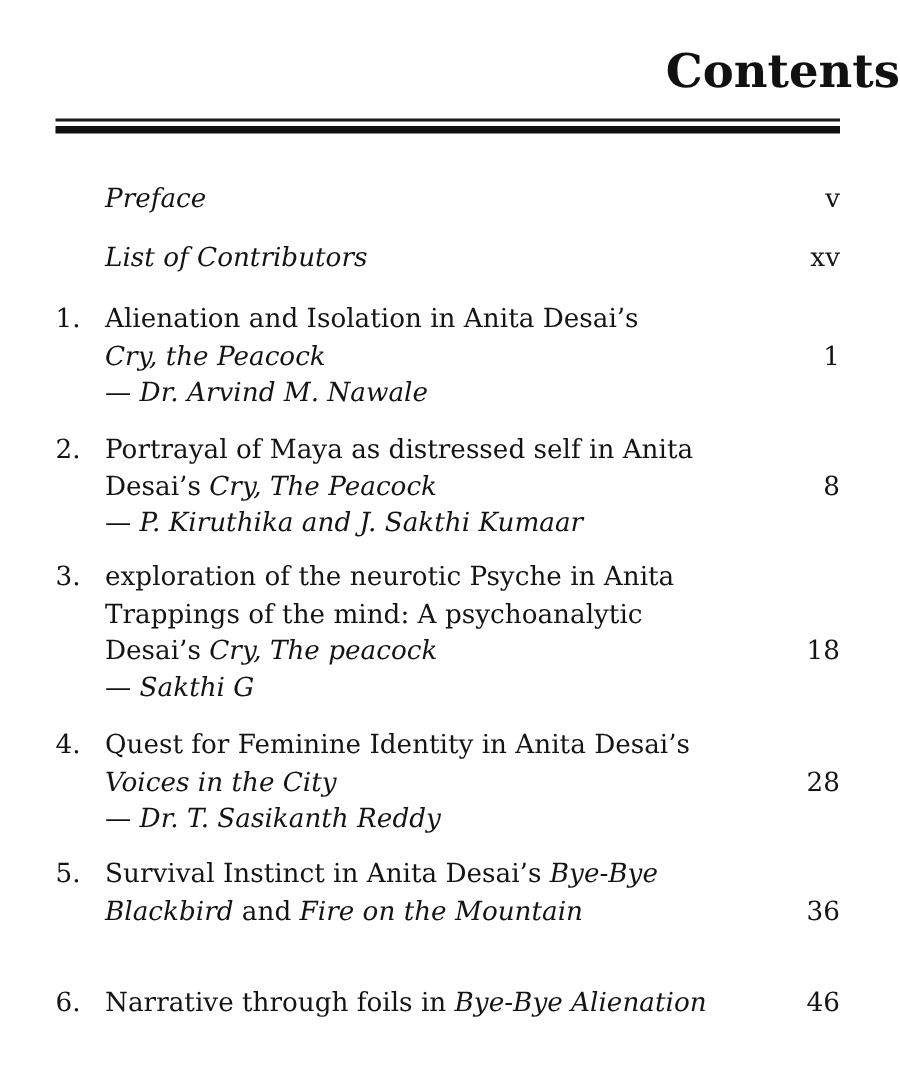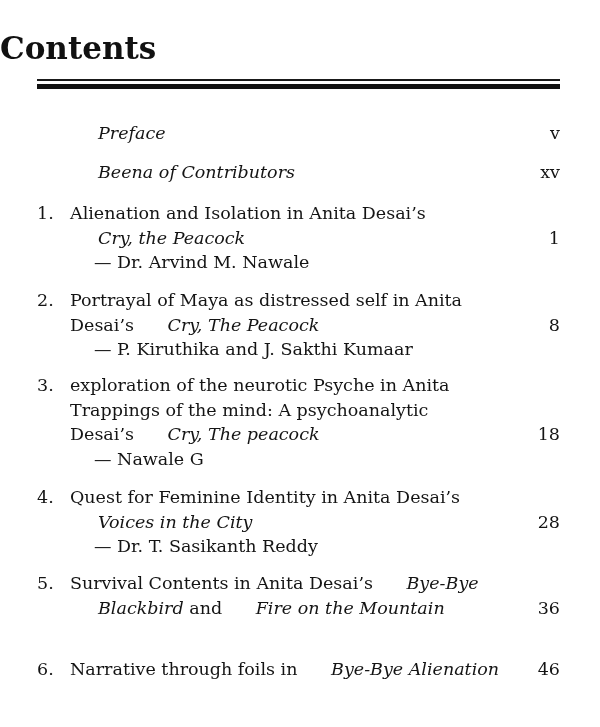--- a/index.html
+++ b/index.html
@@ -1,42 +1,42 @@
 <!DOCTYPE html>
 <html><head>
 <meta charset="utf-8">
 <style>
   html, body { margin: 0; padding: 0; background: #ffffff; }
   body { width: 600px; height: 727px; position: relative; overflow: hidden; color: #141414;
          font-family: "DejaVu Serif", "Liberation Serif", serif; }
-  .title { position: absolute; top: 30px; left: 0; width: 600px; text-align: left;
+  .title { position: absolute; top: 30px; left: 0; width: 600px; text-align: right;
            font-family: "DejaVu Serif", serif; font-weight: bold; font-size: 31px; letter-spacing: 0px; color: #111; }
   .rule-thin { position: absolute; left: 37px; width: 523px; top: 79px; height: 2px; background: #1a1a1a; }
   .rule-thick { position: absolute; left: 37px; width: 523px; top: 84px; height: 5px; background: #111; }
   .entry { position: absolute; left: 0; width: 600px; font-size: 17.5px; line-height: 24.5px; }
   .num { position: absolute; left: 37px; }
   .body { position: absolute; left: 70px; width: 430px; }
   .page { position: absolute; right: 40px; text-align: right; }
   .line { white-space: nowrap; }
-  .it { font-style: italic; margin-left: 28px; }
-  .author { white-space: nowrap; margin-left: 24px; }
+  .it { font-style: italic; }
+  .author { font-style: italic; white-space: nowrap; }
 </style>
 </head>
 <body>
 
 <div class="title">Contents</div>
 <div class="rule-thin"></div>
 <div class="rule-thick"></div>
 
 <div class="entry" style="top:121px">
   <div class="body it">Preface</div>
   <div class="page">v</div>
 </div>
 <div class="entry" style="top:160px">
-  <div class="body it">Beena of Contributors</div>
+  <div class="body it">List of Contributors</div>
   <div class="page">xv</div>
 </div>
 
 <div class="entry chapter" style="top:201px">
     <div class="num">1.</div>
     <div class="body">
       <div class="line"><span>Alienation and Isolation in Anita Desai’s</span></div>
       <div class="line"><span class="it">Cry, the Peacock</span></div>
       <div class="author">— Dr. Arvind M. Nawale</div>
     </div>
@@ -50,37 +50,37 @@
       <div class="author">— P. Kiruthika and J. Sakthi Kumaar</div>
     </div>
     <div class="page" style="top: 24.5px;">8</div>
   </div>
 <div class="entry chapter" style="top:373px">
     <div class="num">3.</div>
     <div class="body">
       <div class="line"><span>exploration of the neurotic Psyche in Anita</span></div>
       <div class="line"><span>Trappings of the mind: A psychoanalytic</span></div>
       <div class="line"><span>Desai’s </span><span class="it">Cry, The peacock</span></div>
-      <div class="author">— Nawale G</div>
+      <div class="author">— Sakthi G</div>
     </div>
     <div class="page" style="top: 49px;">18</div>
   </div>
 <div class="entry chapter" style="top:485px">
     <div class="num">4.</div>
     <div class="body">
       <div class="line"><span>Quest for Feminine Identity in Anita Desai’s</span></div>
       <div class="line"><span class="it">Voices in the City</span></div>
       <div class="author">— Dr. T. Sasikanth Reddy</div>
     </div>
     <div class="page" style="top: 24.5px;">28</div>
   </div>
 <div class="entry chapter" style="top:571px">
     <div class="num">5.</div>
     <div class="body">
-      <div class="line"><span>Survival Contents in Anita Desai’s </span><span class="it">Bye-Bye</span></div>
+      <div class="line"><span>Survival Instinct in Anita Desai’s </span><span class="it">Bye-Bye</span></div>
       <div class="line"><span class="it">Blackbird</span><span> and </span><span class="it">Fire on the Mountain</span></div>
     </div>
     <div class="page" style="top: 24.5px;">36</div>
   </div>
 <div class="entry chapter" style="top:657px">
     <div class="num">6.</div>
     <div class="body">
       <div class="line"><span>Narrative through foils in </span><span class="it">Bye-Bye Alienation</span></div>
     </div>
     <div class="page" style="top: 0px;">46</div>

